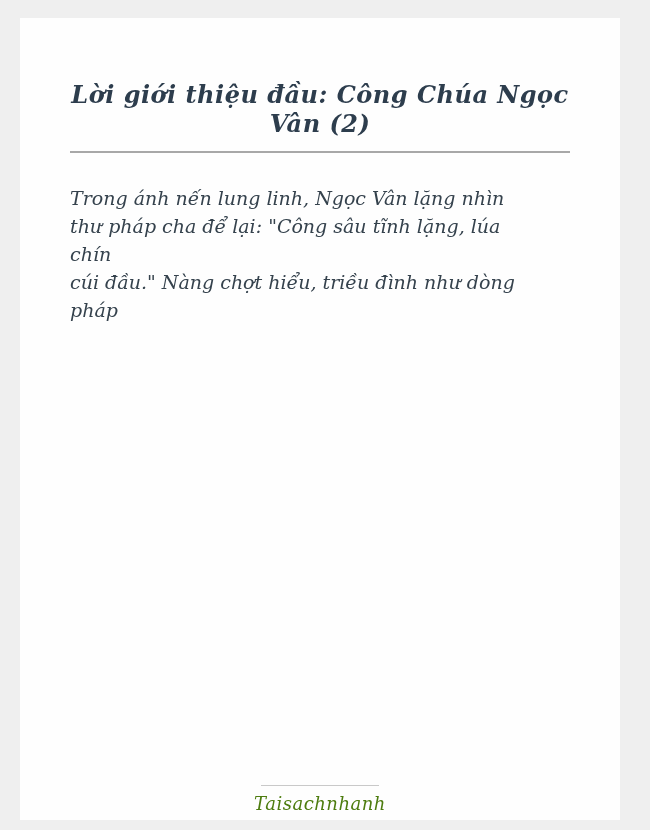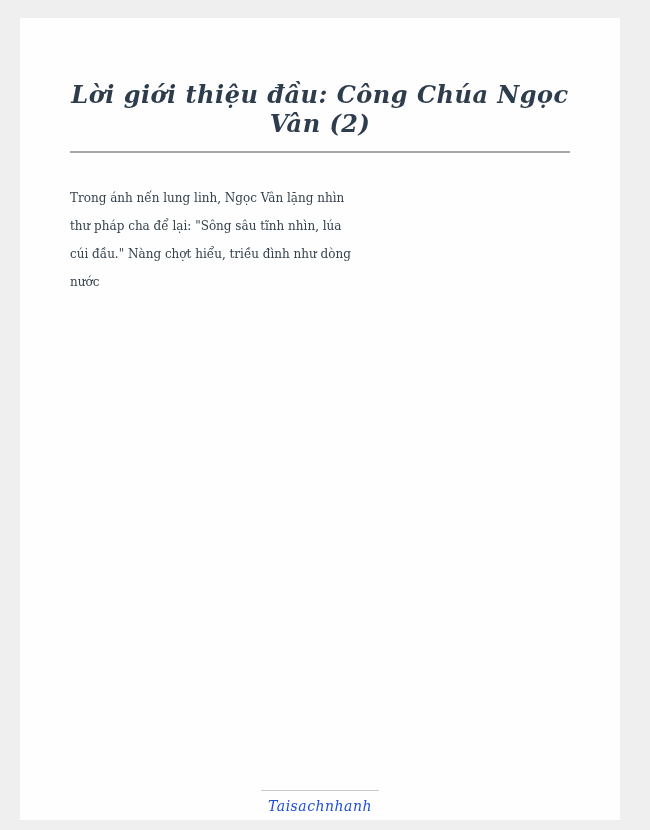--- a/index.html
+++ b/index.html
@@ -38,62 +38,64 @@
   .title-rule {
     border: none;
     border-top: 2px solid #a8a8a8;
     margin: 13px 50px 0 50px;
   }
   .body-text {
     margin: 31px 50px 0 50px;
   }
   .body-text .line {
     font-family: "DejaVu Serif", serif;
-    font-size: 12px;
+    font-style: italic;
+    font-size: 19px;
     line-height: 28px;
     color: #35424d;
     white-space: nowrap;
   }
   .footer {
     position: absolute;
     left: 0;
     right: 0;
     bottom: 6px;
     text-align: center;
   }
   .footer-rule {
     width: 118px;
     margin: 0 auto 7px auto;
     border-top: 1px solid #c9c9c9;
     height: 0;
   }
   .footer-brand {
     font-family: "DejaVu Serif", serif;
     font-style: italic;
-    font-size: 14px;
-    color: #1d4ed8;
+    font-size: 18px;
+    color: #4d7c0f;
     letter-spacing: 0.5px;
     text-align: center;
   }
 </style>
 </head>
 <body>
 
 <div class="canvas">
   <div class="page">
 
     <h1 class="title">Lời giới thiệu đầu: Công Chúa Ngọc Vân (2)</h1>
 
     <hr class="title-rule">
 
     <div class="body-text">
       <p class="line">Trong ánh nến lung linh, Ngọc Vân lặng nhìn</p>
-      <p class="line">thư pháp cha để lại: "Sông sâu tĩnh nhìn, lúa</p>
+      <p class="line">thư pháp cha để lại: "Công sâu tĩnh lặng, lúa</p>
+      <p class="line">chín</p>
       <p class="line">cúi đầu." Nàng chợt hiểu, triều đình như dòng</p>
-      <p class="line">nước</p>
+      <p class="line">pháp</p>
     </div>
 
     <div class="footer">
       <div class="footer-rule"></div>
       <div class="footer-brand">Taisachnhanh</div>
     </div>
 
   </div>
 </div>
 

